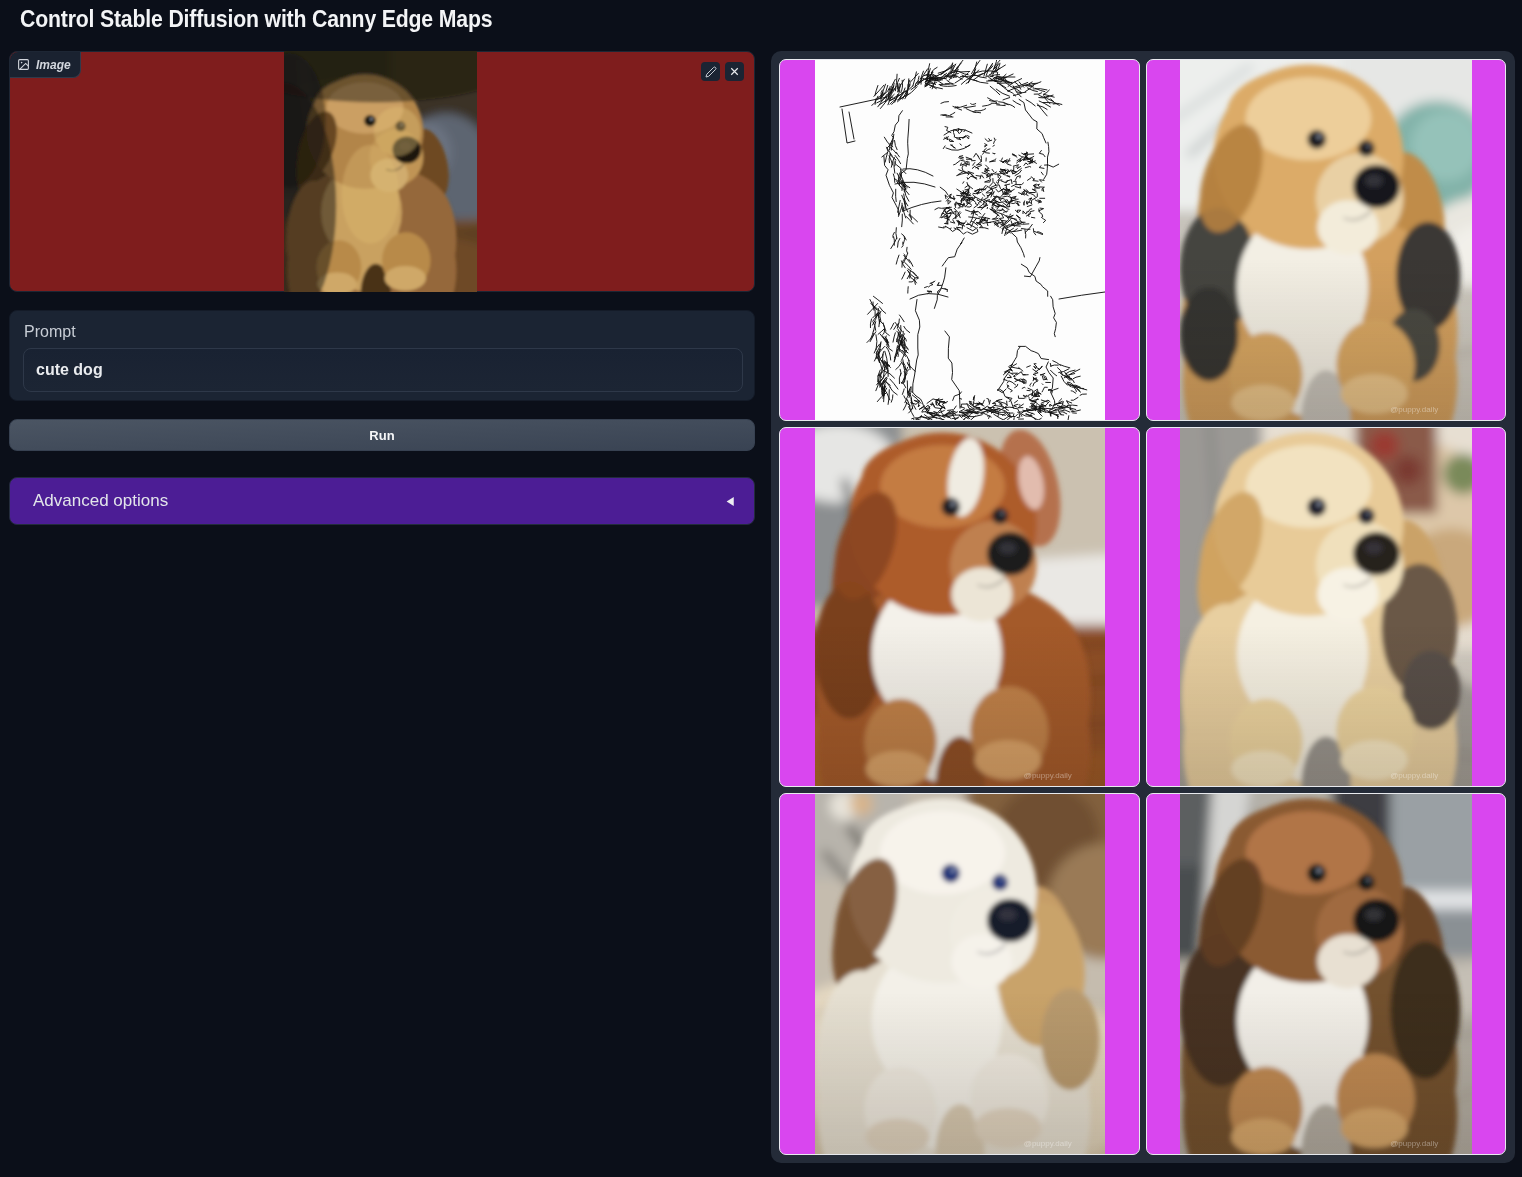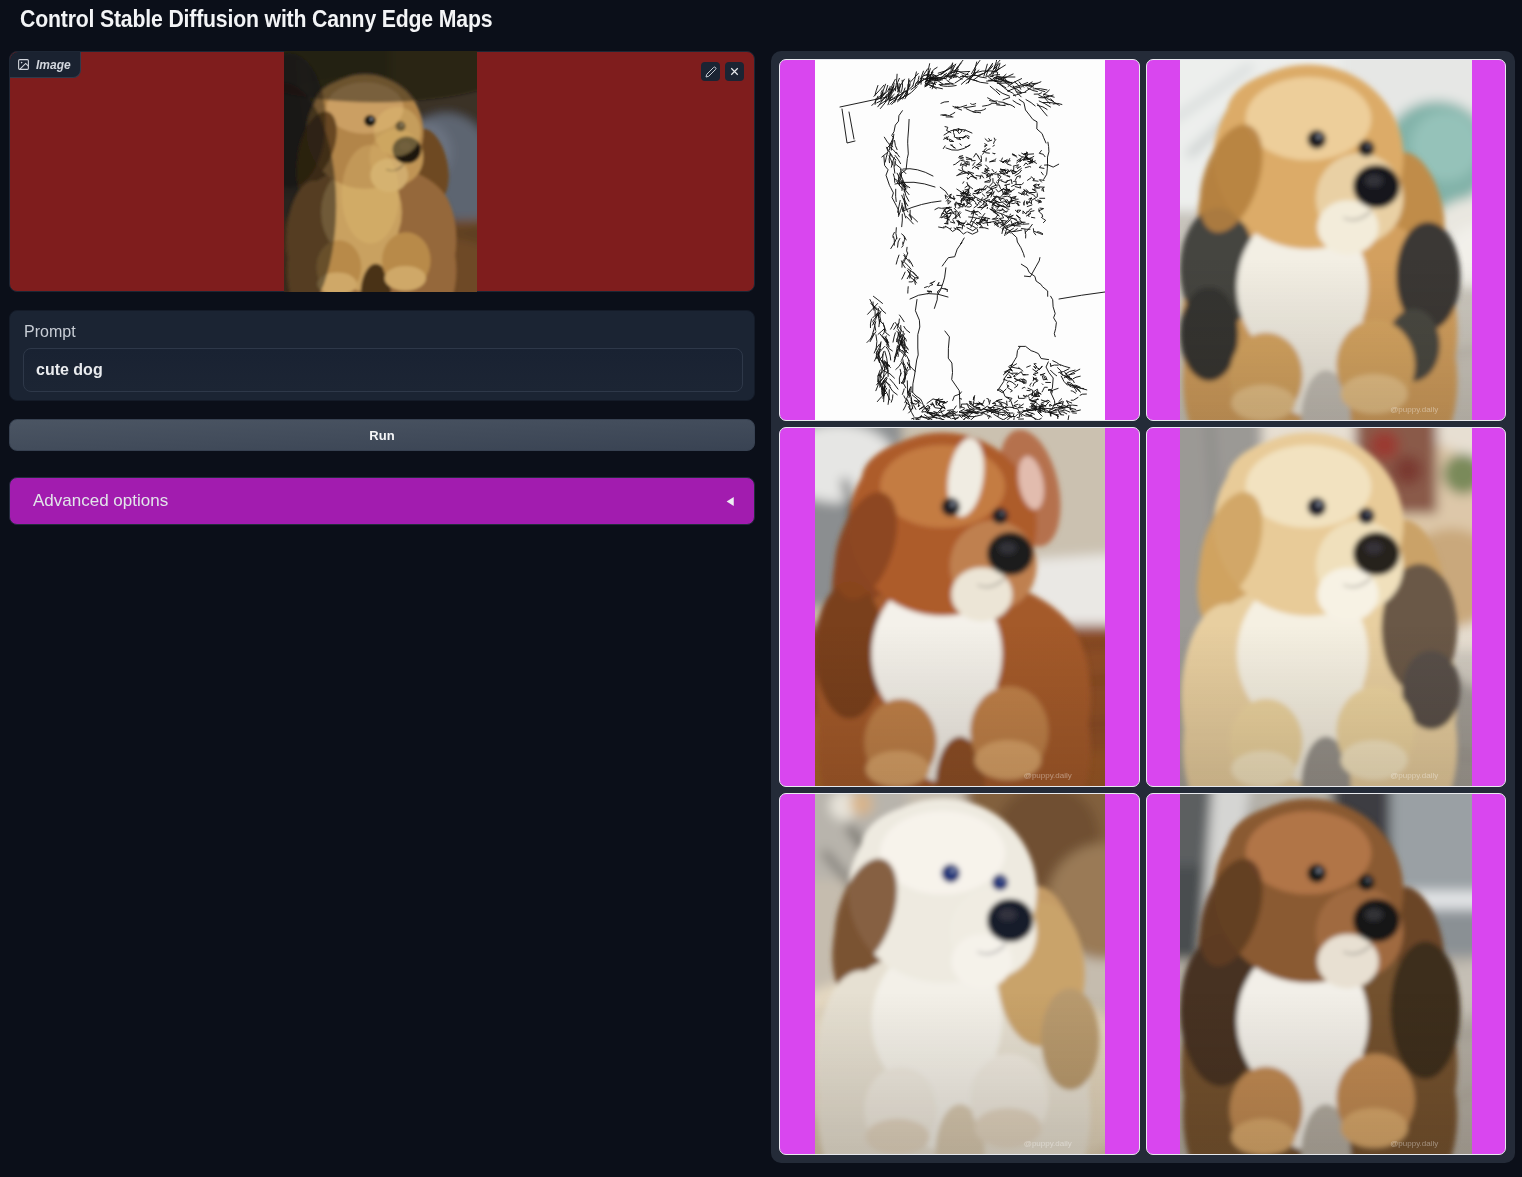--- a/index.html
+++ b/index.html
@@ -6,21 +6,21 @@
   html,body { width:1522px; height:1177px; background:#0b0f19; font-family:"Liberation Sans",sans-serif; position:relative; overflow:hidden; }
   .abs { position:absolute; }
   h1 { position:absolute; left:20px; top:5px; font-size:24px; font-weight:bold; color:#f3f4f6; letter-spacing:-0.2px; transform:scaleX(0.885); transform-origin:left center; white-space:nowrap; }
   .imgblock { left:9px; top:51px; width:746px; height:241px; background:#7f1d1d; border:1px solid #1d2634; border-radius:8px;font-style:italic; }
   .imglabel { position:absolute; left:0px; top:0px; height:26px; background:#1a2230; border:1px solid #303a4b; border-top:none; border-left:none; border-radius:8px 0 8px 0; color:#d3d7de; font-size:12px; font-weight:bold; display:flex; align-items:center; padding:0 9px 0 7px; gap:6px; }
   .iconbtn { position:absolute; width:19px; height:19px; background:#1b2433; border-radius:4px; display:flex; align-items:center; justify-content:center; }
   .panel { left:9px; top:310px; width:746px; height:91px; background:#1b2433; border:1px solid #141b28; border-radius:8px; }
   .panel .lab { position:absolute; left:14px; top:12px; font-size:16px; color:#c8cdd5; }
   .tbox { position:absolute; left:13px; top:37px; width:720px; height:44px; background:linear-gradient(#192232,#1c2534); border:1px solid #2e3849; border-radius:8px; color:#e9ebee; font-size:16px; display:flex; align-items:center; padding-left:12px;font-weight:bold; }
   .runbtn { left:9px; top:419px; width:746px; height:32px; background:linear-gradient(to bottom right,#4b5563,#394353); border:1px solid #374151; border-radius:8px; color:#f5f6f8; font-size:13px; font-weight:bold; display:flex; align-items:center; justify-content:center; }
-  .accord { left:9px; top:477px; width:746px; height:48px; background:#a21caf; border:1px solid #232c3c; border-radius:8px; color:#e2e5ea; font-size:17px; display:flex; align-items:center; padding:0 17px 0 23px; justify-content:space-between; }
+  .accord { left:9px; top:477px; width:746px; height:48px; background:#4c1d95; border:1px solid #232c3c; border-radius:8px; color:#e2e5ea; font-size:17px; display:flex; align-items:center; padding:0 17px 0 23px; justify-content:space-between; }
   .gallery { left:771px; top:51px; width:744px; height:1112px; background:#242b38; border-radius:10px; }
   .cell { position:absolute; background:#d946ef; border:1px solid #e8eaee; border-radius:7px; overflow:hidden; display:flex; align-items:center; justify-content:center; }
   .cell svg { display:block; }
 </style>
 </head>
 <body>
 <h1>Control Stable Diffusion with Canny Edge Maps</h1>
 
 <div class="abs imgblock">
 

